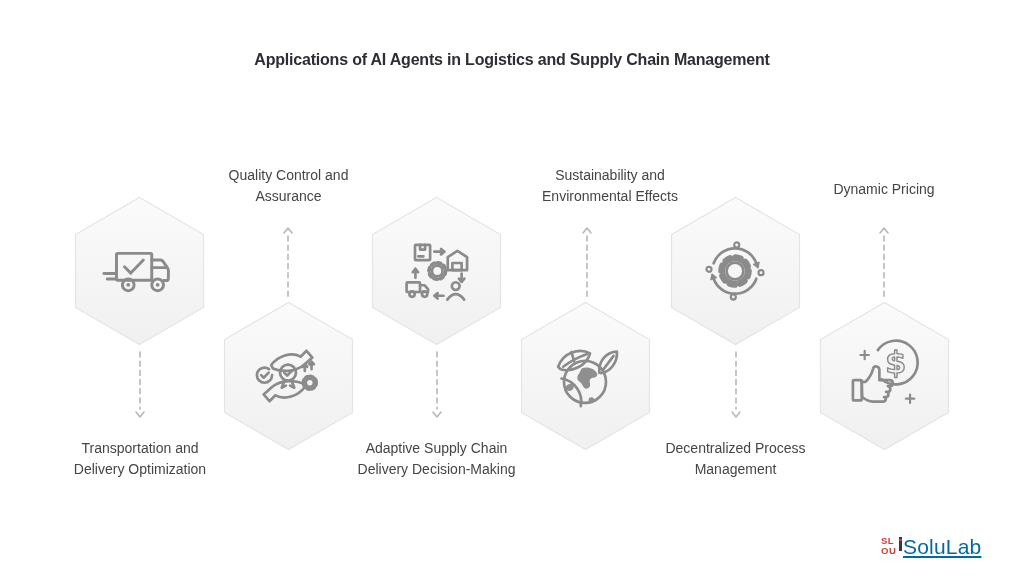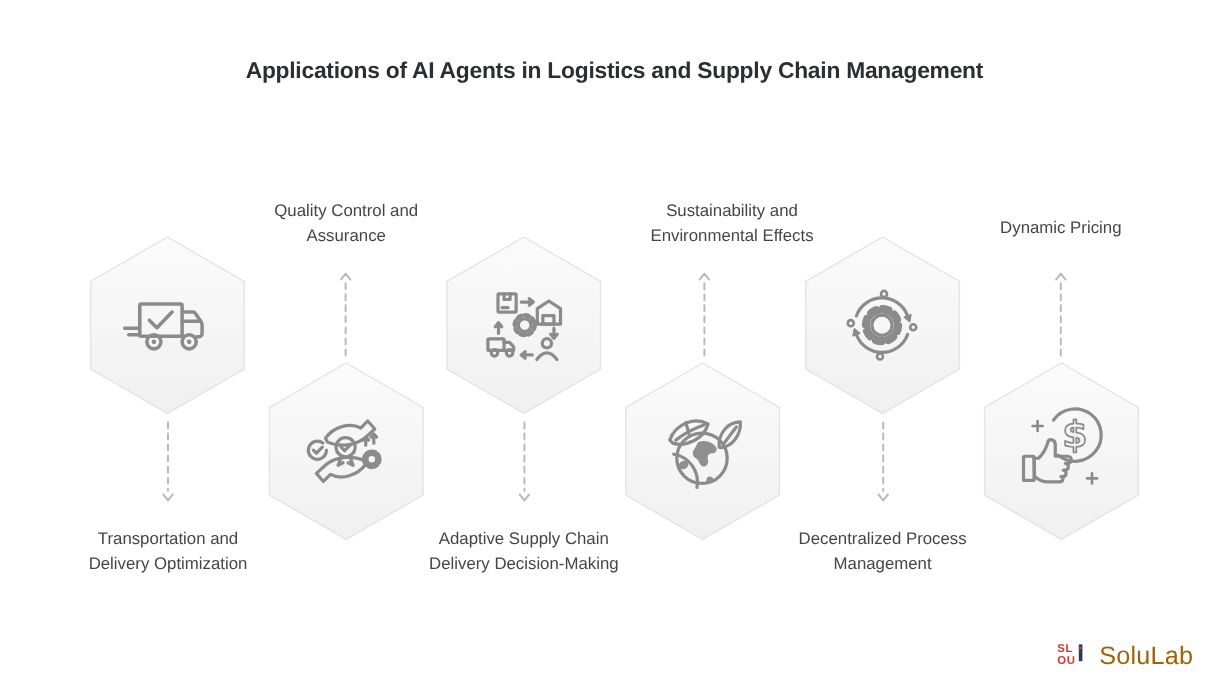--- a/index.html
+++ b/index.html
@@ -3,36 +3,36 @@
 <meta charset="utf-8">
 <style>
   * { margin:0; padding:0; box-sizing:border-box; }
   html,body { background:#ffffff; }
   .canvas {
     position:relative; width:1024px; height:576px; background:#ffffff;
     font-family:"Liberation Sans", sans-serif; overflow:hidden;
   }
   .title {
     position:absolute; left:172px; top:42px; width:680px;
-    text-align:center; font-size:19px; font-weight:700; line-height:36px;
+    text-align:center; font-size:16px; font-weight:700; line-height:36px;
     color:#2c2e33; letter-spacing:-0.2px;
   }
   .hex, .icon, .arrow { position:absolute; display:block; }
   .label {
     position:absolute; text-align:center; font-size:14px; line-height:21px;
     color:#454545;
   }
   .logo {
-    position:absolute; left:881px; top:535px; display:flex; align-items:center; gap:13px;
+    position:absolute; left:881px; top:535px; display:flex; align-items:center; gap:0;
   }
   .logo-mark { width:22px; height:22px; position:relative; }
   .logo-mark .row { display:block; font-weight:800; font-size:9.5px; line-height:9.5px; color:#d43b31; letter-spacing:0.5px; }
   .logo-mark .bar { position:absolute; right:1px; top:1px; width:3px; height:14px; background:#2c3a55; }
   .logo-mark .bar i { display:block; width:3px; height:2px; background:#d43b31; margin-top:2px; }
-  .logo-text { font-size:21px; font-weight:500; color:#a16207; letter-spacing:0.2px; }
+  .logo-text { font-size:21px; font-weight:500; color:#0369a1; letter-spacing:0.2px;text-decoration:underline; }
 </style>
 </head>
 <body>
 
 <div class="canvas">
 
   <svg width="0" height="0" style="position:absolute" aria-hidden="true">
     <defs>
       <linearGradient id="hexGrad" x1="0" y1="0" x2="0" y2="1">
         <stop offset="0" stop-color="#fbfbfb"></stop>

